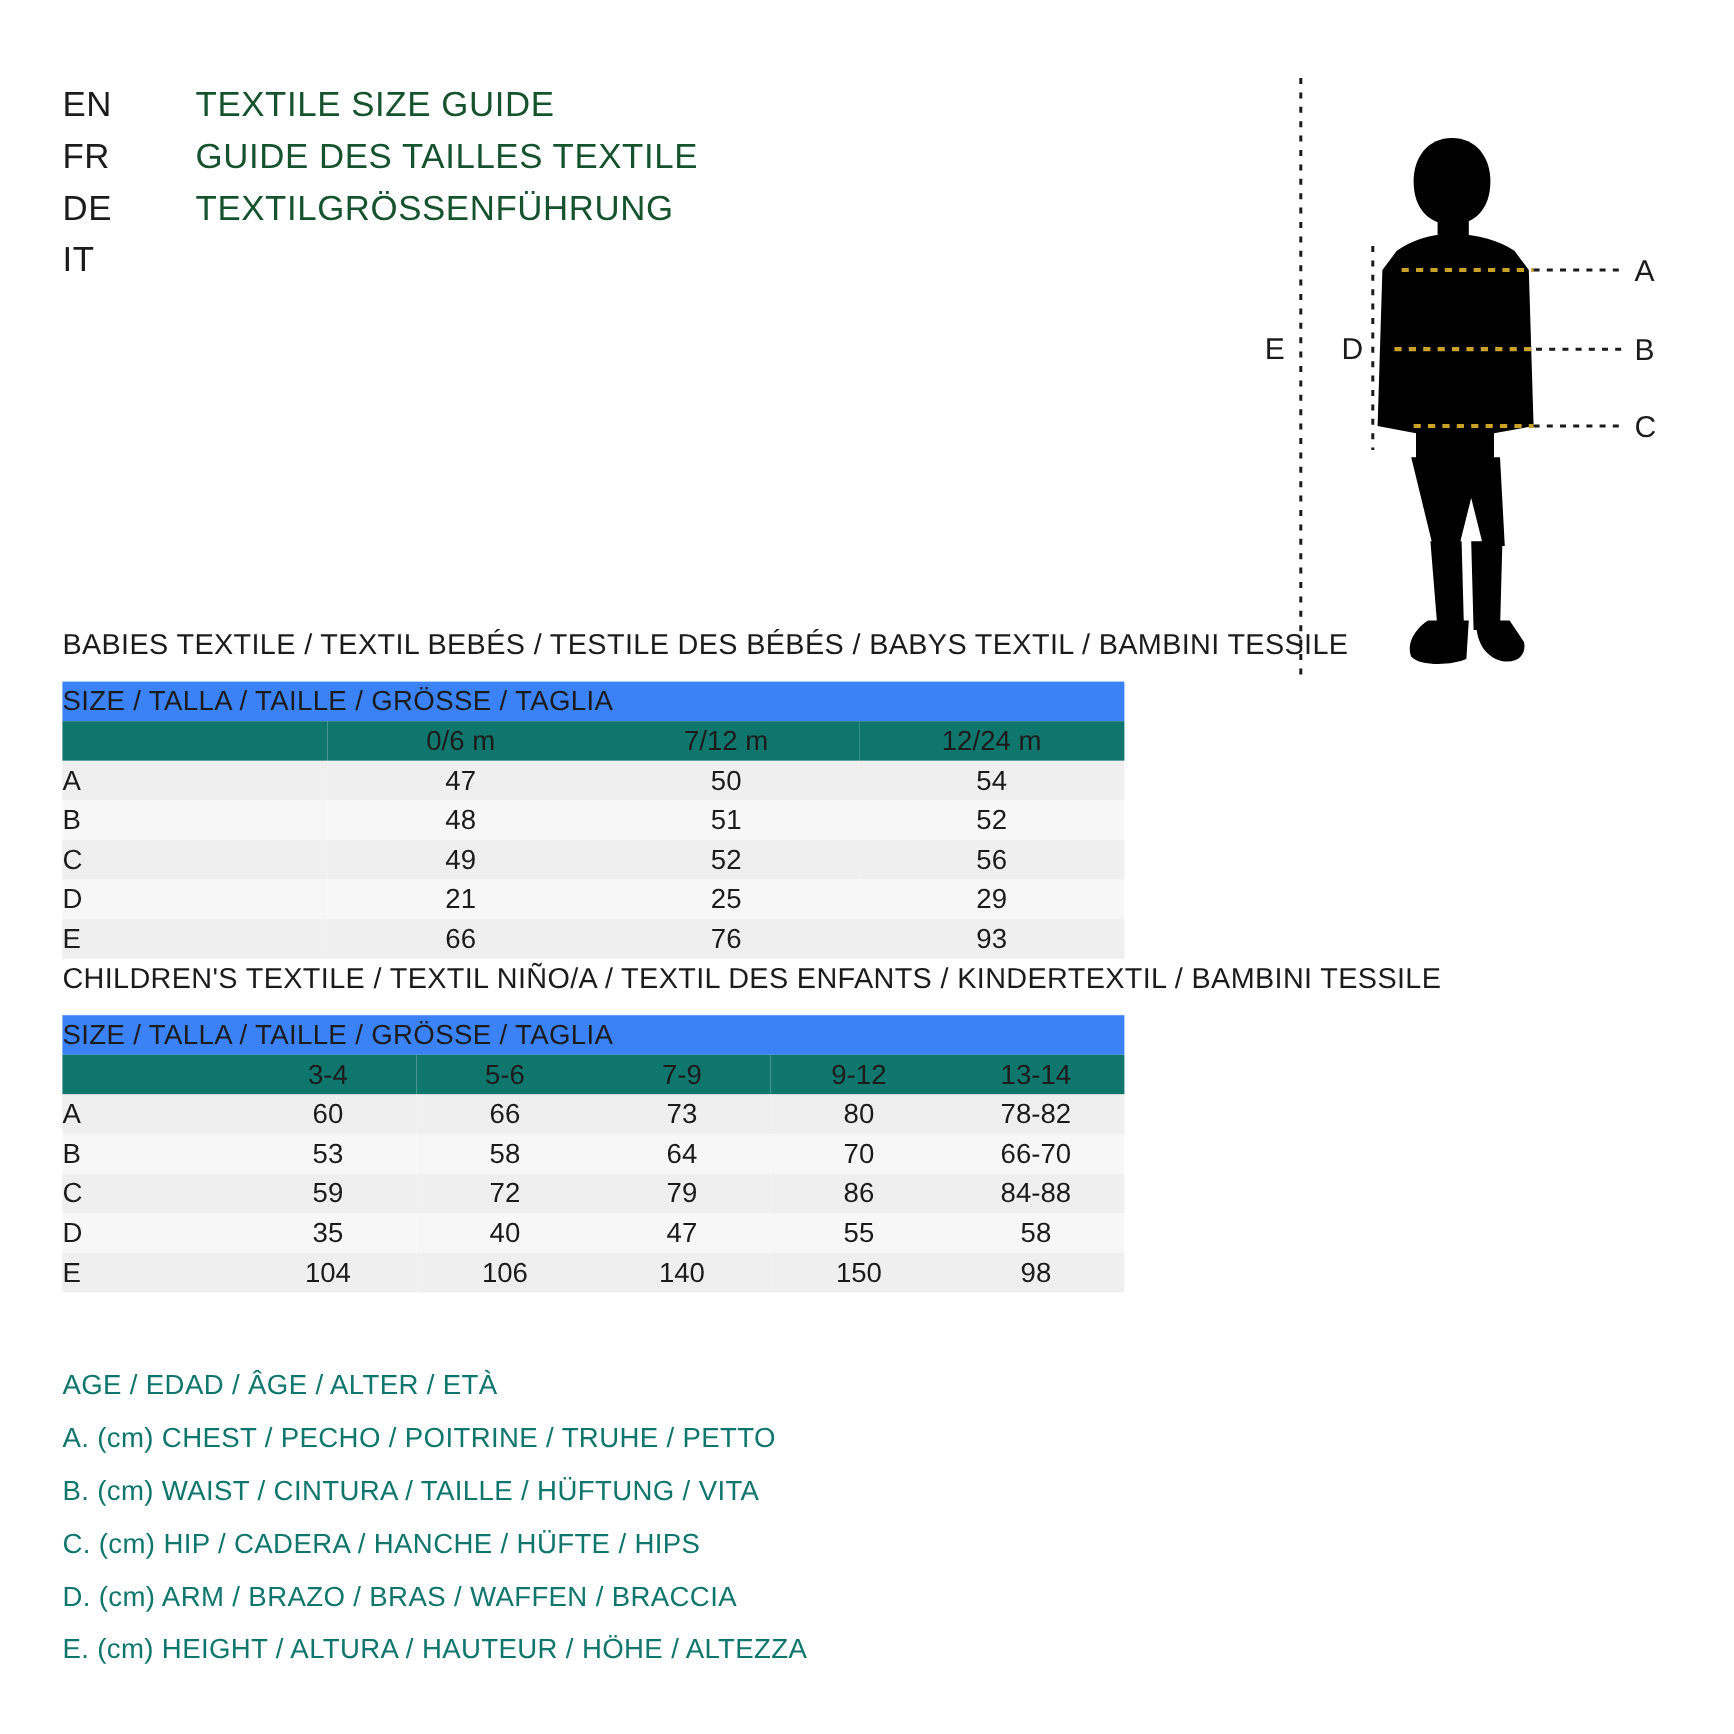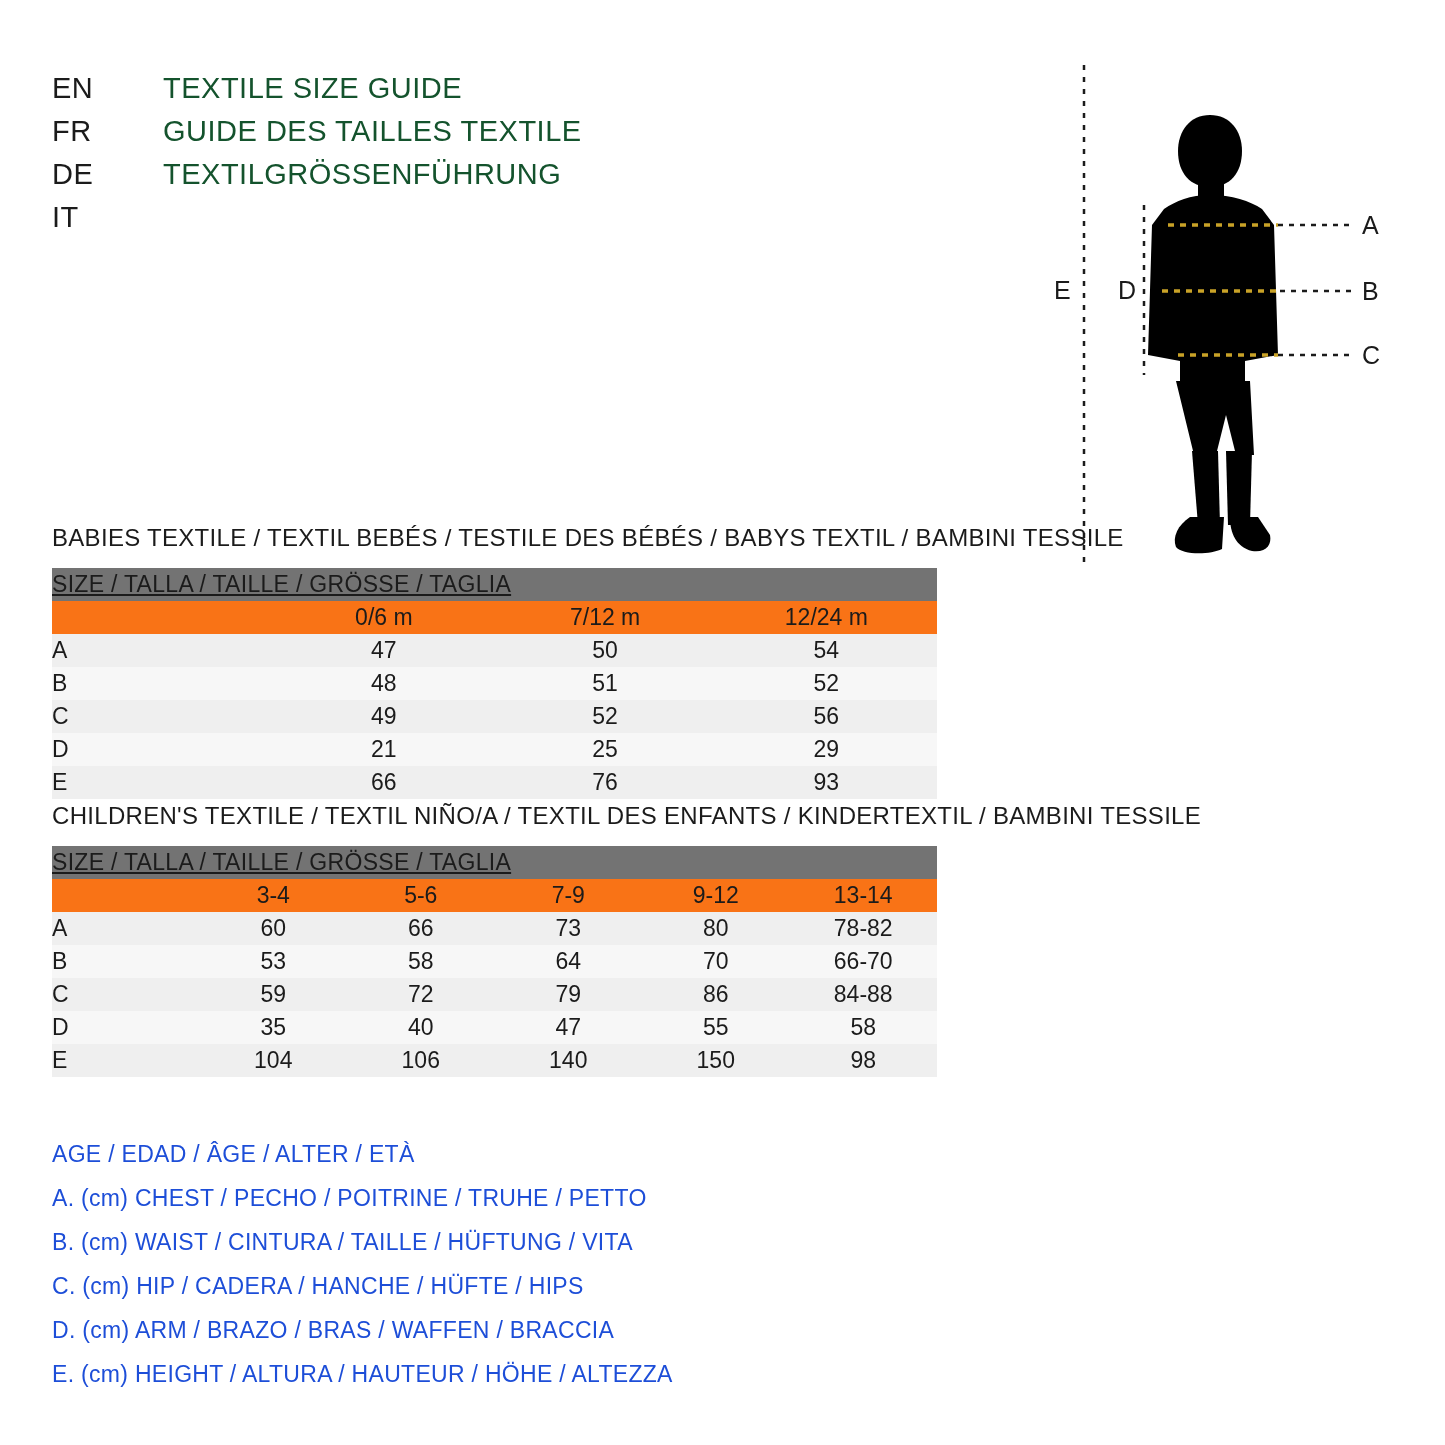--- a/index.html
+++ b/index.html
@@ -72,29 +72,28 @@
   }
   table.size-table td, table.size-table th {
     font-size: 23px;
     font-weight: normal;
     color: #1b1b1b;
     padding: 0;
     height: 33px;
     vertical-align: middle;
   }
   .band-head td {
-    background: #737373;
+    background: #3b82f6;
     text-align: left;
     padding-left: 8px;
     height: 36px;
     letter-spacing: 0.3px;
-    text-decoration: underline;
   }
   .col-head td {
-    background: #f97316;
+    background: #0f766e;
     height: 36px;
   }
   tr.data-row td { background: #efefef; }
   tr.data-row.alt td { background: #f7f7f7; }
   td.row-label {
     padding-left: 8px;
     width: 92px;
   }
   td.val { text-align: center; }
 
@@ -105,21 +104,21 @@
 
   
   #legend {
     position: absolute;
     left: 52px;
     width: 900px;
   }
   .legend-line {
     font-size: 23px;
     letter-spacing: 0.3px;
-    color: #1d4ed8;
+    color: #0f766e;
     height: 44px;
     line-height: 44px;
     white-space: nowrap;
   }
 </style>
 </head>
 <body>
 
 <div id="header">
   <div class="title-row">

